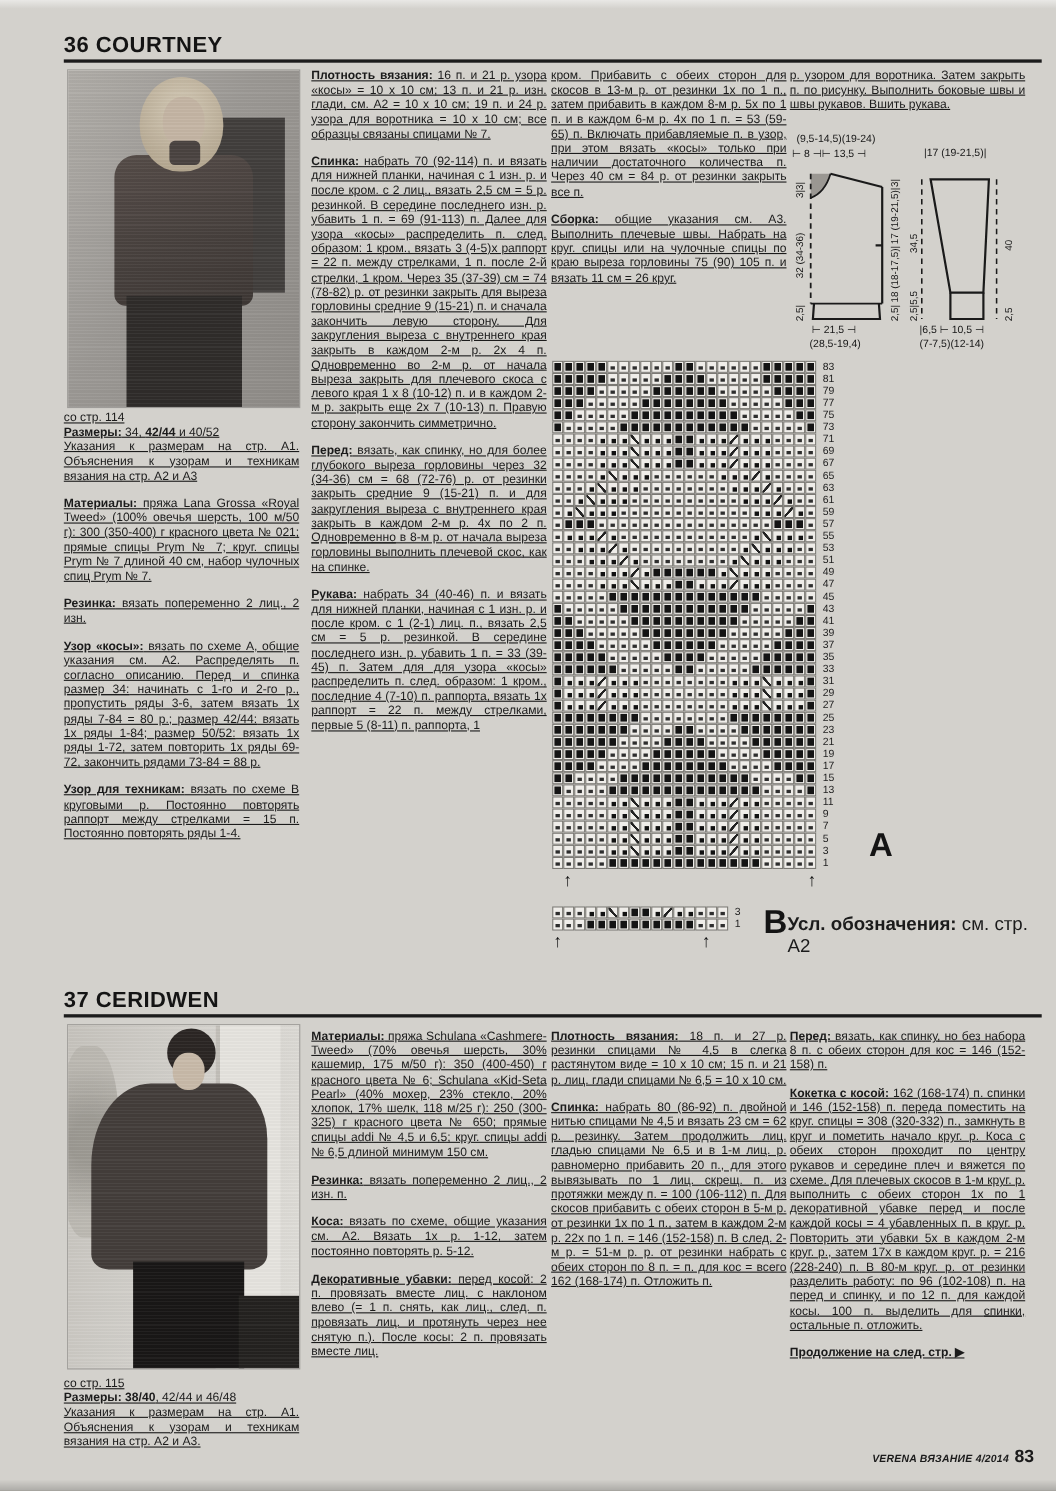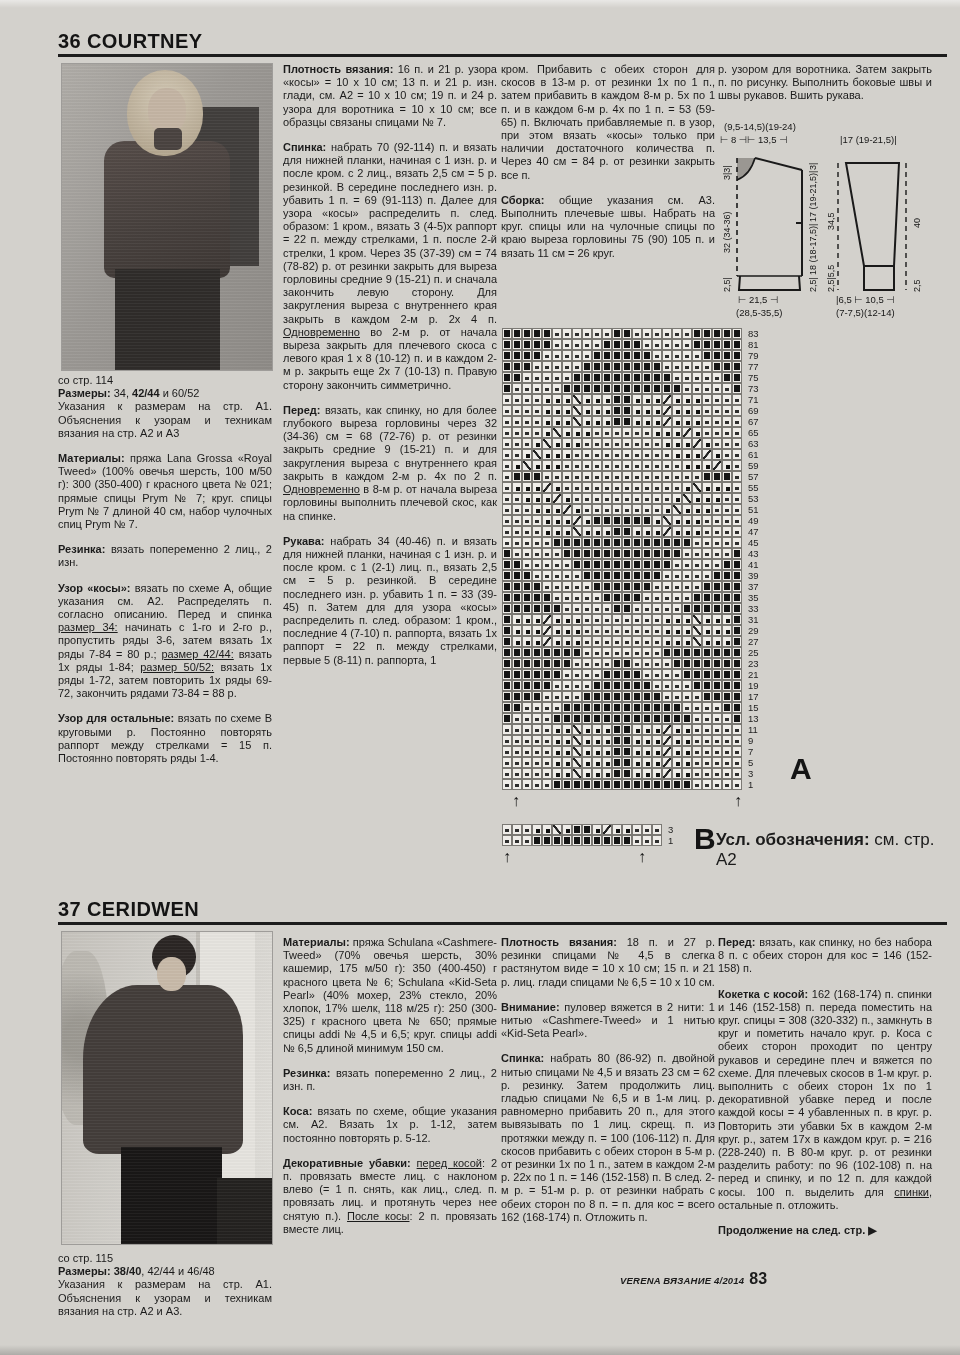--- a/index.html
+++ b/index.html
@@ -7,21 +7,21 @@
         font-family:"Liberation Sans",sans-serif;color:#1b1b1b;padding-left:48px;}
   .edge-r{position:absolute;right:0;top:0;width:16px;height:100%;
           background:linear-gradient(to right,rgba(0,0,0,0),rgba(0,0,0,.22));}
   .edge-b{position:absolute;left:0;bottom:0;width:100%;height:10px;
           background:linear-gradient(to bottom,rgba(0,0,0,0),rgba(0,0,0,.18));}
   .edge-t{position:absolute;left:0;top:0;width:100%;height:8px;
           background:linear-gradient(to bottom,rgba(255,255,255,.5),rgba(255,255,255,0));}
   .sec-title{position:absolute;font-size:20px;font-weight:bold;letter-spacing:.4px;color:#141414;}
   .sec-rule{position:absolute;left:58px;width:889px;height:3px;background:#1c1c1c;}
   .col{position:absolute;width:214px;font-size:11px;line-height:13.2px;}
-  .para{margin:0 0 12px;text-align:justify;}
+  .para{margin:0 0 12px;text-align:justify;text-decoration:underline;}
   .para.tight{margin-bottom:0;}
   .seg-b{font-weight:bold;}
   .seg-u{text-decoration:underline;margin-top:16px;}
   
   .photo{position:absolute;overflow:hidden;box-shadow:0 0 0 1px rgba(0,0,0,.25);}
   .photo *{position:absolute;}
   #photo1{left:62px;top:64px;width:210px;height:306px;
           background:linear-gradient(120deg,#b0ada8 0%,#9b9894 45%,#8e8b87 100%);}
   .p1-panel{left:52%;top:14%;width:42%;height:52%;background:#413e3c;}
   .p1-hair{left:31%;top:2%;width:36%;height:28%;border-radius:50% 50% 48% 48%;
@@ -57,21 +57,21 @@
   .cell.ck::after{content:"";position:absolute;left:1px;right:1px;top:1px;bottom:1px;background:#141414;}
   .cell.cp::after{content:"";position:absolute;left:2px;right:2px;top:3.5px;height:3.5px;background:#2e2e2e;}
   .cell.cc::after{content:"";position:absolute;left:3px;top:3.5px;width:4px;height:4px;background:#111;}
   .cell.cs{background:linear-gradient(to top right,#efede9 40%,#222 42%,#222 58%,#efede9 60%);}
   .cell.cb{background:linear-gradient(to bottom right,#efede9 40%,#222 42%,#222 58%,#efede9 60%);}
   .rownum{flex:none;width:22px;margin-left:6px;font-size:9.5px;line-height:11px;color:#1e1e1e;}
   .chart-label{position:absolute;font-size:30px;font-weight:bold;color:#141414;}
   .uparrow{position:absolute;font-size:16px;font-weight:bold;color:#141414;}
   #legend{position:absolute;left:716px;top:830px;width:228px;font-size:17px;}
   
-  #footer{position:absolute;left:620px;top:1270px;width:320px;white-space:nowrap;}
+  #footer{position:absolute;left:620px;top:1316px;width:320px;text-align:right;white-space:nowrap;}
   #footer .mag{font-size:9.5px;font-weight:bold;font-style:italic;letter-spacing:.2px;}
   #footer .pg{font-size:16px;font-weight:bold;margin-left:5px;}
 </style>
 </head>
 <body>
 
 <div id="page">
   <div class="edge-t"></div>
 
   <div class="sec-title" style="left:58px;top:30px;">36 COURTNEY</div>
@@ -82,26 +82,26 @@
     <div class="p1-sweater"></div>
     <div class="p1-hair"></div>
     <div class="p1-face"></div>
     <div class="p1-neck"></div>
     <div class="p1-skirt"></div>
     <div class="photo-grain"></div>
   </div>
 
   <div class="col" style="left:58px;top:374px;">
       <p class="para tight"><span>со стр. 114</span></p>
-      <p class="para tight"><span class="seg-b">Размеры:</span><span> 34, </span><span class="seg-b">42/44</span><span> и 60/52</span></p>
+      <p class="para tight"><span class="seg-b">Размеры:</span><span> 34, </span><span class="seg-b">42/44</span><span> и 40/52</span></p>
       <p class="para"><span>Указания к размерам на стр. А1. Объяснения к узорам и техникам вязания на стр. А2 и А3</span></p>
       <p class="para"><span class="seg-b">Материалы:</span><span> пряжа Lana Grossa «Royal Tweed» (100% овечья шерсть, 100 м/50 г): 300 (350-400) г красного цвета № 021; прямые спицы Prym № 7; круг. спицы Prym № 7 длиной 40 см, набор чулочных спиц Prym № 7.</span></p>
       <p class="para"><span class="seg-b">Резинка:</span><span> вязать попеременно 2 лиц., 2 изн.</span></p>
       <p class="para"><span class="seg-b">Узор «косы»:</span><span> вязать по схеме А, общие указания см. А2. Распределять п. согласно описанию. Перед и спинка </span><span class="seg-u">размер 34:</span><span> начинать с 1-го и 2-го р., пропустить ряды 3-6, затем вязать 1х ряды 7-84 = 80 р.; </span><span class="seg-u">размер 42/44:</span><span> вязать 1х ряды 1-84; </span><span class="seg-u">размер 50/52:</span><span> вязать 1х ряды 1-72, затем повторить 1х ряды 69-72, закончить рядами 73-84 = 88 р.</span></p>
-      <p class="para"><span class="seg-b">Узор для остальные:</span><span> вязать по схеме В круговыми р. Постоянно повторять раппорт между стрелками = 15 п. Постоянно повторять ряды 1-4.</span></p>
+      <p class="para"><span class="seg-b">Узор для техникам:</span><span> вязать по схеме В круговыми р. Постоянно повторять раппорт между стрелками = 15 п. Постоянно повторять ряды 1-4.</span></p>
     </div>
   <div class="col" style="left:283px;top:63px;">
       <p class="para"><span class="seg-b">Плотность вязания:</span><span> 16 п. и 21 р. узора «косы» = 10 х 10 см; 13 п. и 21 р. изн. глади, см. А2 = 10 х 10 см; 19 п. и 24 р. узора для воротника = 10 х 10 см; все образцы связаны спицами № 7.</span></p>
       <p class="para"><span class="seg-b">Спинка:</span><span> набрать 70 (92-114) п. и вязать для нижней планки, начиная с 1 изн. р. и после кром. с 2 лиц., вязать 2,5 см = 5 р. резинкой. В середине последнего изн. р. убавить 1 п. = 69 (91-113) п. Далее для узора «косы» распределить п. след. образом: 1 кром., вязать 3 (4-5)х раппорт = 22 п. между стрелками, 1 п. после 2-й стрелки, 1 кром. Через 35 (37-39) см = 74 (78-82) р. от резинки закрыть для выреза горловины средние 9 (15-21) п. и сначала закончить левую сторону. Для закругления выреза с внутреннего края закрыть в каждом 2-м р. 2х 4 п. </span><span class="seg-u">Одновременно</span><span> во 2-м р. от начала выреза закрыть для плечевого скоса с левого края 1 х 8 (10-12) п. и в каждом 2-м р. закрыть еще 2х 7 (10-13) п. Правую сторону закончить симметрично.</span></p>
       <p class="para"><span class="seg-b">Перед:</span><span> вязать, как спинку, но для более глубокого выреза горловины через 32 (34-36) см = 68 (72-76) р. от резинки закрыть средние 9 (15-21) п. и для закругления выреза с внутреннего края закрыть в каждом 2-м р. 4х по 2 п. </span><span class="seg-u">Одновременно</span><span> в 8-м р. от начала выреза горловины выполнить плечевой скос, как на спинке.</span></p>
       <p class="para"><span class="seg-b">Рукава:</span><span> набрать 34 (40-46) п. и вязать для нижней планки, начиная с 1 изн. р. и после кром. с 1 (2-1) лиц. п., вязать 2,5 см = 5 р. резинкой. В середине последнего изн. р. убавить 1 п. = 33 (39-45) п. Затем для для узора «косы» распределить п. след. образом: 1 кром., последние 4 (7-10) п. раппорта, вязать 1х раппорт = 22 п. между стрелками, первые 5 (8-11) п. раппорта, 1</span></p>
     </div>
   <div class="col" style="left:501px;top:63px;">
       <p class="para"><span>кром. Прибавить с обеих сторон для скосов в 13-м р. от резинки 1х по 1 п., затем прибавить в каждом 8-м р. 5х по 1 п. и в каждом 6-м р. 4х по 1 п. = 53 (59-65) п. Включать прибавляемые п. в узор, при этом вязать «косы» только при наличии достаточного количества п. Через 40 см = 84 р. от резинки закрыть все п.</span></p>
       <p class="para"><span class="seg-b">Сборка:</span><span> общие указания см. А3. Выполнить плечевые швы. Набрать на круг. спицы или на чулочные спицы по краю выреза горловины 75 (90) 105 п. и вязать 11 см = 26 круг.</span></p>
@@ -131,21 +131,21 @@
     <div class="lab" style="left:10px;top:16px;">⊢ 8 ⊣⊢ 13,5 ⊣</div>
     <div class="lab" style="left:130px;top:16px;">|17 (19-21,5)|</div>
     <div class="rlab" style="left:12px;top:62px;">3|3|</div>
     <div class="rlab" style="left:12px;top:135px;">32 (34-36)</div>
     <div class="rlab" style="left:12px;top:174px;">2,5|</div>
     <div class="rlab" style="left:98px;top:52px;">3|</div>
     <div class="rlab" style="left:98px;top:104px;">17 (19-21,5)|</div>
     <div class="rlab" style="left:98px;top:157px;">18 (18-17,5)|</div>
     <div class="rlab" style="left:98px;top:174px;">2,5|</div>
     <div class="lab" style="left:28px;top:176px;">⊢ 21,5 ⊣</div>
-    <div class="lab" style="left:26px;top:189px;">(28,5-35,5)</div>
+    <div class="lab" style="left:26px;top:189px;">(28,5-19,4)</div>
     <div class="rlab" style="left:116px;top:112px;">34,5</div>
     <div class="rlab" style="left:116px;top:174px;">2,5|5,5</div>
     <div class="rlab" style="left:202px;top:110px;">40</div>
     <div class="rlab" style="left:202px;top:174px;">2,5</div>
     <div class="lab" style="left:126px;top:176px;">|6,5 ⊢ 10,5 ⊣</div>
     <div class="lab" style="left:126px;top:189px;">(7-7,5)(12-14)</div>
   </div>
 
   <div class="chart" style="left:502px;top:328px;">
       <div class="crow">
@@ -1355,21 +1355,20 @@
       <p class="para"><span>Указания к размерам на стр. А1. Объяснения к узорам и техникам вязания на стр. А2 и А3.</span></p>
     </div>
   <div class="col" style="left:283px;top:936px;">
       <p class="para"><span class="seg-b">Материалы:</span><span> пряжа Schulana «Cashmere-Tweed» (70% овечья шерсть, 30% кашемир, 175 м/50 г): 350 (400-450) г красного цвета № 6; Schulana «Kid-Seta Pearl» (40% мохер, 23% стекло, 20% хлопок, 17% шелк, 118 м/25 г): 250 (300-325) г красного цвета № 650; прямые спицы addi № 4,5 и 6,5; круг. спицы addi № 6,5 длиной минимум 150 см.</span></p>
       <p class="para"><span class="seg-b">Резинка:</span><span> вязать попеременно 2 лиц., 2 изн. п.</span></p>
       <p class="para"><span class="seg-b">Коса:</span><span> вязать по схеме, общие указания см. А2. Вязать 1х р. 1-12, затем постоянно повторять р. 5-12.</span></p>
       <p class="para"><span class="seg-b">Декоративные убавки:</span><span> </span><span class="seg-u">перед косой</span><span>: 2 п. провязать вместе лиц. с наклоном влево (= 1 п. снять, как лиц., след. п. провязать лиц. и протянуть через нее снятую п.). </span><span class="seg-u">После косы</span><span>: 2 п. провязать вместе лиц.</span></p>
     </div>
   <div class="col" style="left:501px;top:936px;">
       <p class="para"><span class="seg-b">Плотность вязания:</span><span> 18 п. и 27 р. резинки спицами № 4,5 в слегка растянутом виде = 10 х 10 см; 15 п. и 21 р. лиц. глади спицами № 6,5 = 10 х 10 см.</span></p>
-      <p class="para"><span class="seg-b">Внимание:</span><span> пуловер вяжется в 2 нити: 1 нитью «Cashmere-Tweed» и 1 нитью «Kid-Seta Pearl».</span></p>
       <p class="para"><span class="seg-b">Спинка:</span><span> набрать 80 (86-92) п. двойной нитью спицами № 4,5 и вязать 23 см = 62 р. резинку. Затем продолжить лиц. гладью спицами № 6,5 и в 1-м лиц. р. равномерно прибавить 20 п., для этого вывязывать по 1 лиц. скрещ. п. из протяжки между п. = 100 (106-112) п. Для скосов прибавить с обеих сторон в 5-м р. от резинки 1х по 1 п., затем в каждом 2-м р. 22х по 1 п. = 146 (152-158) п. В след. 2-м р. = 51-м р. р. от резинки набрать с обеих сторон по 8 п. = п. для кос = всего 162 (168-174) п. Отложить п.</span></p>
     </div>
   <div class="col" style="left:718px;top:936px;">
       <p class="para"><span class="seg-b">Перед:</span><span> вязать, как спинку, но без набора 8 п. с обеих сторон для кос = 146 (152-158) п.</span></p>
       <p class="para"><span class="seg-b">Кокетка с косой:</span><span> 162 (168-174) п. спинки и 146 (152-158) п. переда поместить на круг. спицы = 308 (320-332) п., замкнуть в круг и пометить начало круг. р. Коса с обеих сторон проходит по центру рукавов и середине плеч и вяжется по схеме. Для плечевых скосов в 1-м круг. р. выполнить с обеих сторон 1х по 1 декоративной убавке перед и после каждой косы = 4 убавленных п. в круг. р. Повторить эти убавки 5х в каждом 2-м круг. р., затем 17х в каждом круг. р. = 216 (228-240) п. В 80-м круг. р. от резинки разделить работу: по 96 (102-108) п. на перед и спинку, и по 12 п. для каждой косы. 100 п. выделить для </span><span class="seg-u">спинки</span><span>, остальные п. отложить.</span></p>
       <p class="para"><span class="seg-b">Продолжение на след. стр. ▶</span></p>
     </div>
 
   <div id="footer">
     <span class="mag">VERENA ВЯЗАНИЕ 4/2014</span><span class="pg">83</span>

